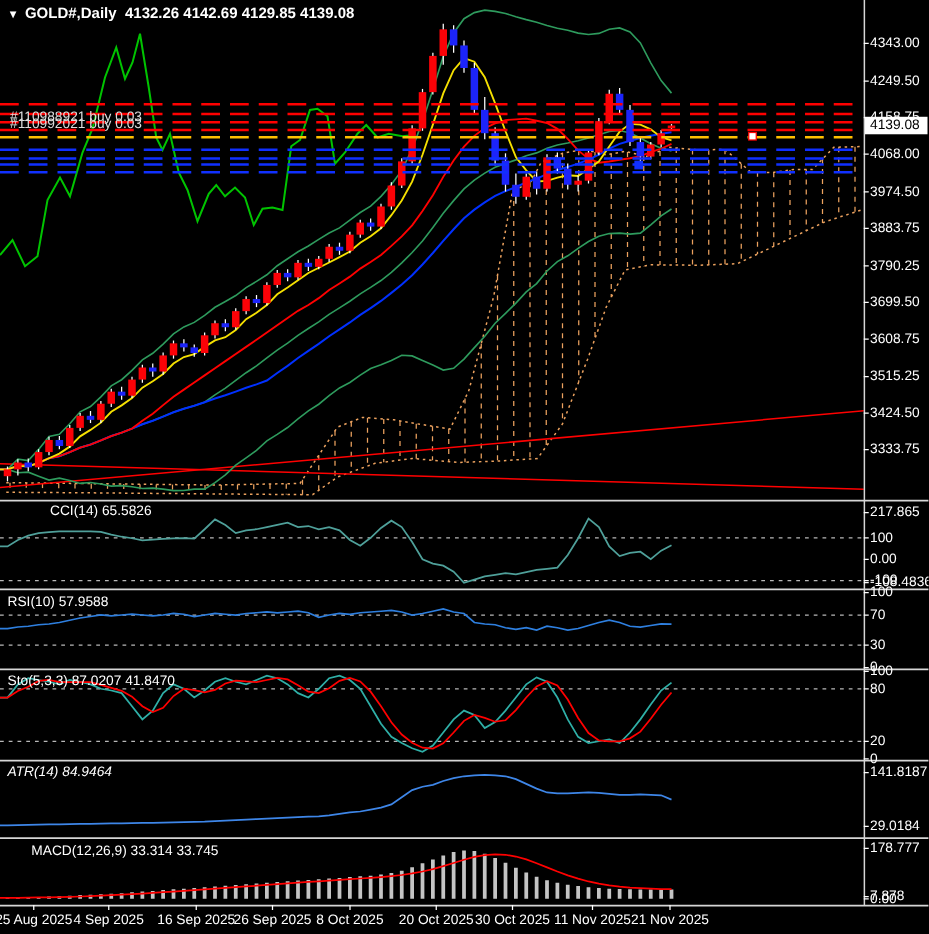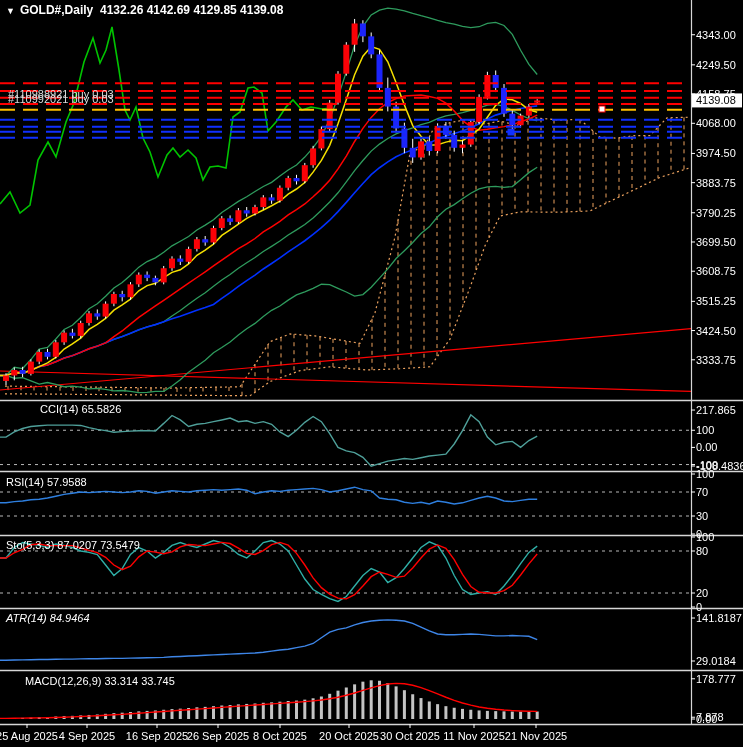--- a/index.html
+++ b/index.html
@@ -420,17 +420,17 @@
     </svg>
 
   <div class="ovl title">
     <span class="mark">▼</span><span>GOLD#,Daily</span>&nbsp;&nbsp;<span>4132.26 4142.69 4129.85 4139.08</span>
   </div>
 
   <div class="ovl tlabel" id="tl0" style="top: 88px;">#110988921 buy 0.03</div>
   <div class="ovl tlabel" id="tl1" style="top: 93px;">#110992021 buy 0.03</div>
 
   <div class="ovl plabel" id="pl-cci" style="top: 403px; margin-left: 34px;">CCI(14) 65.5826</div>
-  <div class="ovl plabel" id="pl-rsi" style="top: 476px;">RSI(14) 57.9588</div>
-  <div class="ovl plabel" id="pl-sto" style="top: 539px;">Sto(5,3,3) 87.0207 73.5479</div>
+  <div class="ovl plabel" id="pl-rsi" style="top: 476px;">RSI(10) 57.9588</div>
+  <div class="ovl plabel" id="pl-sto" style="top: 539px;">Sto(5,3,3) 87.0207 41.8470</div>
   <div class="ovl plabel" id="pl-atr" style="top: 612px; font-style: italic;">ATR(14) 84.9464</div>
   <div class="ovl plabel" id="pl-macd" style="top: 675px; padding-left: 19px;">MACD(12,26,9) 33.314 33.745</div>
 </div>
 
 </body></html>

